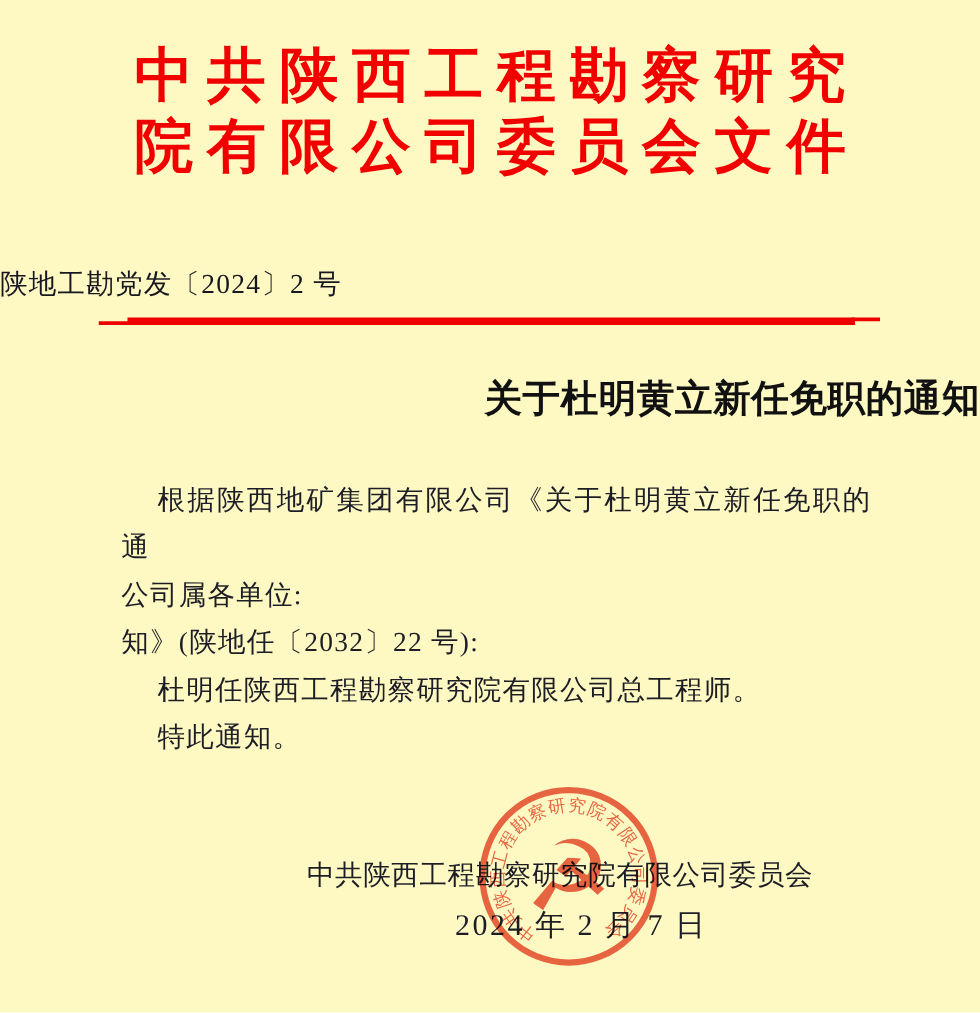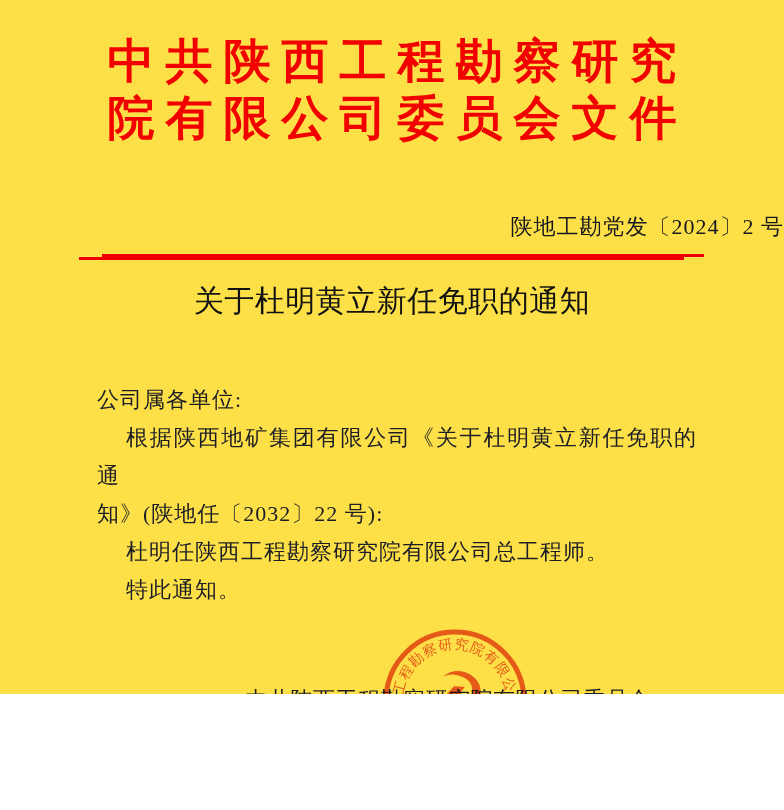--- a/index.html
+++ b/index.html
@@ -3,22 +3,22 @@
 <meta charset="utf-8">
 <style>
   html, body {
     margin: 0;
     padding: 0;
     background: #ffffff;
   }
   .page {
     position: relative;
     width: 784px;
-    height: 694px;
-    background: #fde047;
+    height: 810px;
+    background: #fef9c3;
     overflow: hidden;
     font-family: "Liberation Serif", "DejaVu Serif", serif;
     color: #1c1c1c;
   }
 
   
   .masthead {
     position: absolute;
     top: 33px;
     left: 0;
@@ -32,21 +32,21 @@
     text-indent: 11px; 
     white-space: nowrap;
   }
 
   
   .doc-number {
     position: absolute;
     top: 212px;
     left: 0;
     width: 784px;
-    text-align: right;
+    text-align: left;
     font-size: 22px;
     letter-spacing: 1px;
     color: #17171f;
   }
 
   
   .red-line {
     position: absolute;
     top: 254px;
     left: 79px;
@@ -74,26 +74,26 @@
     right: 0;
     top: 0;
     width: 23px;
     height: 3px;
     background: #ee0000;
   }
 
   
   .doc-title {
     position: absolute;
-    top: 281px;
+    top: 299px;
     left: 0;
     width: 784px;
-    text-align: center;
+    text-align: right;
     font-size: 30px;
-    font-weight: normal;
+    font-weight: bold;
     color: #111111;
     letter-spacing: 0.5px;
   }
 
   
   .body-text {
     position: absolute;
     top: 381px;
     left: 97px;
     width: 600px;
@@ -164,22 +164,22 @@
 
   <div class="red-line">
     <div class="thin-left"></div>
     <div class="thick"></div>
     <div class="thin-right"></div>
   </div>
 
   <div class="doc-title">关于杜明黄立新任免职的通知</div>
 
   <div class="body-text">
+      <div class="line indent fill">根据陕西地矿集团有限公司《关于杜明黄立新任免职的通</div>
       <div class="line">公司属各单位:</div>
-      <div class="line indent fill">根据陕西地矿集团有限公司《关于杜明黄立新任免职的通</div>
       <div class="line">知》(陕地任〔2032〕22 号):</div>
       <div class="line indent">杜明任陕西工程勘察研究院有限公司总工程师。</div>
       <div class="line indent">特此通知。</div>
     </div>
 
   <div class="sig-committee">中共陕西工程勘察研究院有限公司委员会</div>
   <div class="sig-date">2024 年 2 月 7 日</div>
 
   <svg class="seal" viewBox="0 0 148 148" xmlns="http://www.w3.org/2000/svg">
     <defs>

